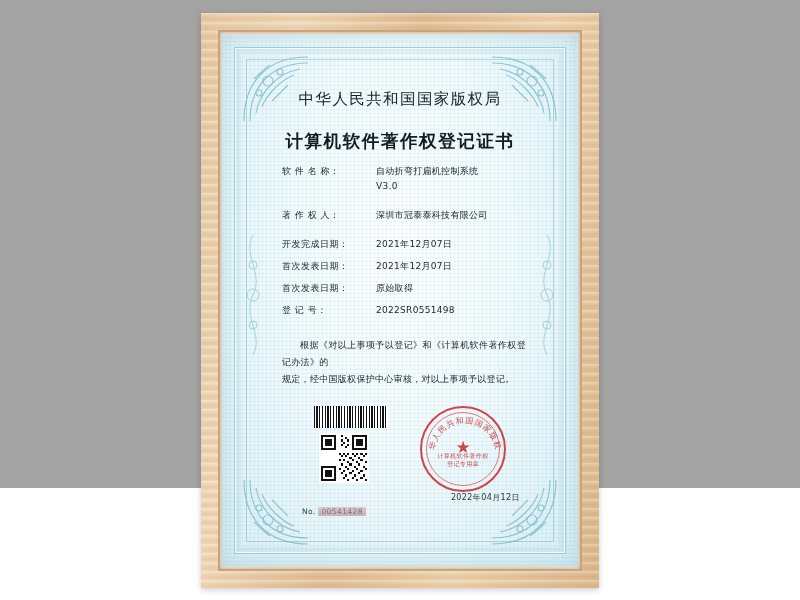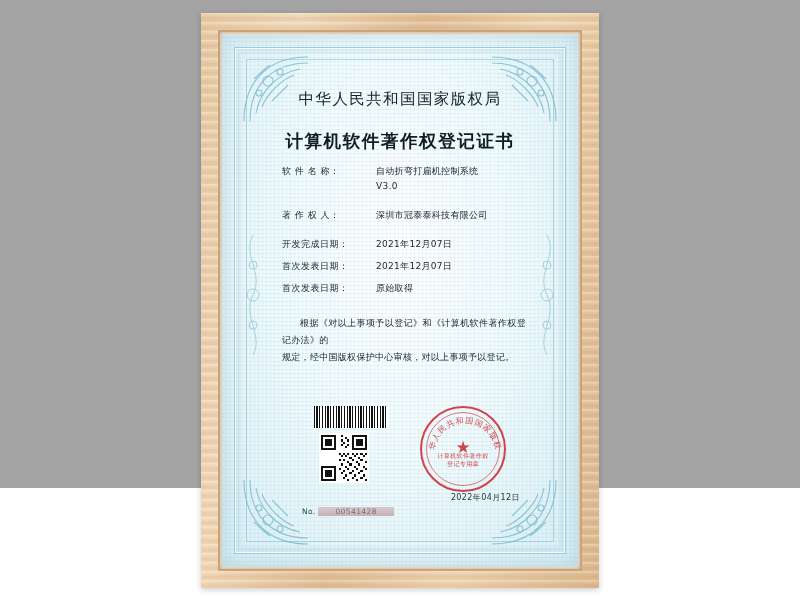--- a/index.html
+++ b/index.html
@@ -232,21 +232,21 @@
     left: 46px;
     bottom: 10px;
     font-size: 7.5px;
     color: #2c4450;
     letter-spacing: 0.4px;
   }
   .serial .redacted {
     display: inline-block;
     background: linear-gradient(180deg, #d9c9cc, #c6b1b6);
     color: rgba(60,40,45,0.55);
-    padding: 0 17px;
+    padding: 0 3px;
     border-radius: 1px;
   }
 
   
   .seal {
     position: absolute;
     right: 38px;
     top: 0px;
     width: 86px;
     height: 86px;
@@ -421,20 +421,24 @@
           <div class="field-label">首次发表日期：</div>
           <div class="field-value">2021年12月07日</div>
         </div>
 
         <div class="field-row">
           <div class="field-label">首次发表日期：</div>
           <div class="field-value">原始取得</div>
         </div>
 
 
+        <div class="field-row">
+          <div class="field-label">登 记 号：</div>
+          <div class="field-value">2022SR0551498</div>
+        </div>
 
       </div>
 
       <div class="statement">
         <span class="indent">根据《对以上事项予以登记》和《计算机软件著作权登记办法》的</span>
         <span>规定，经中国版权保护中心审核，对以上事项予以登记。</span>
       </div>
 
       <div class="bottom">
 

